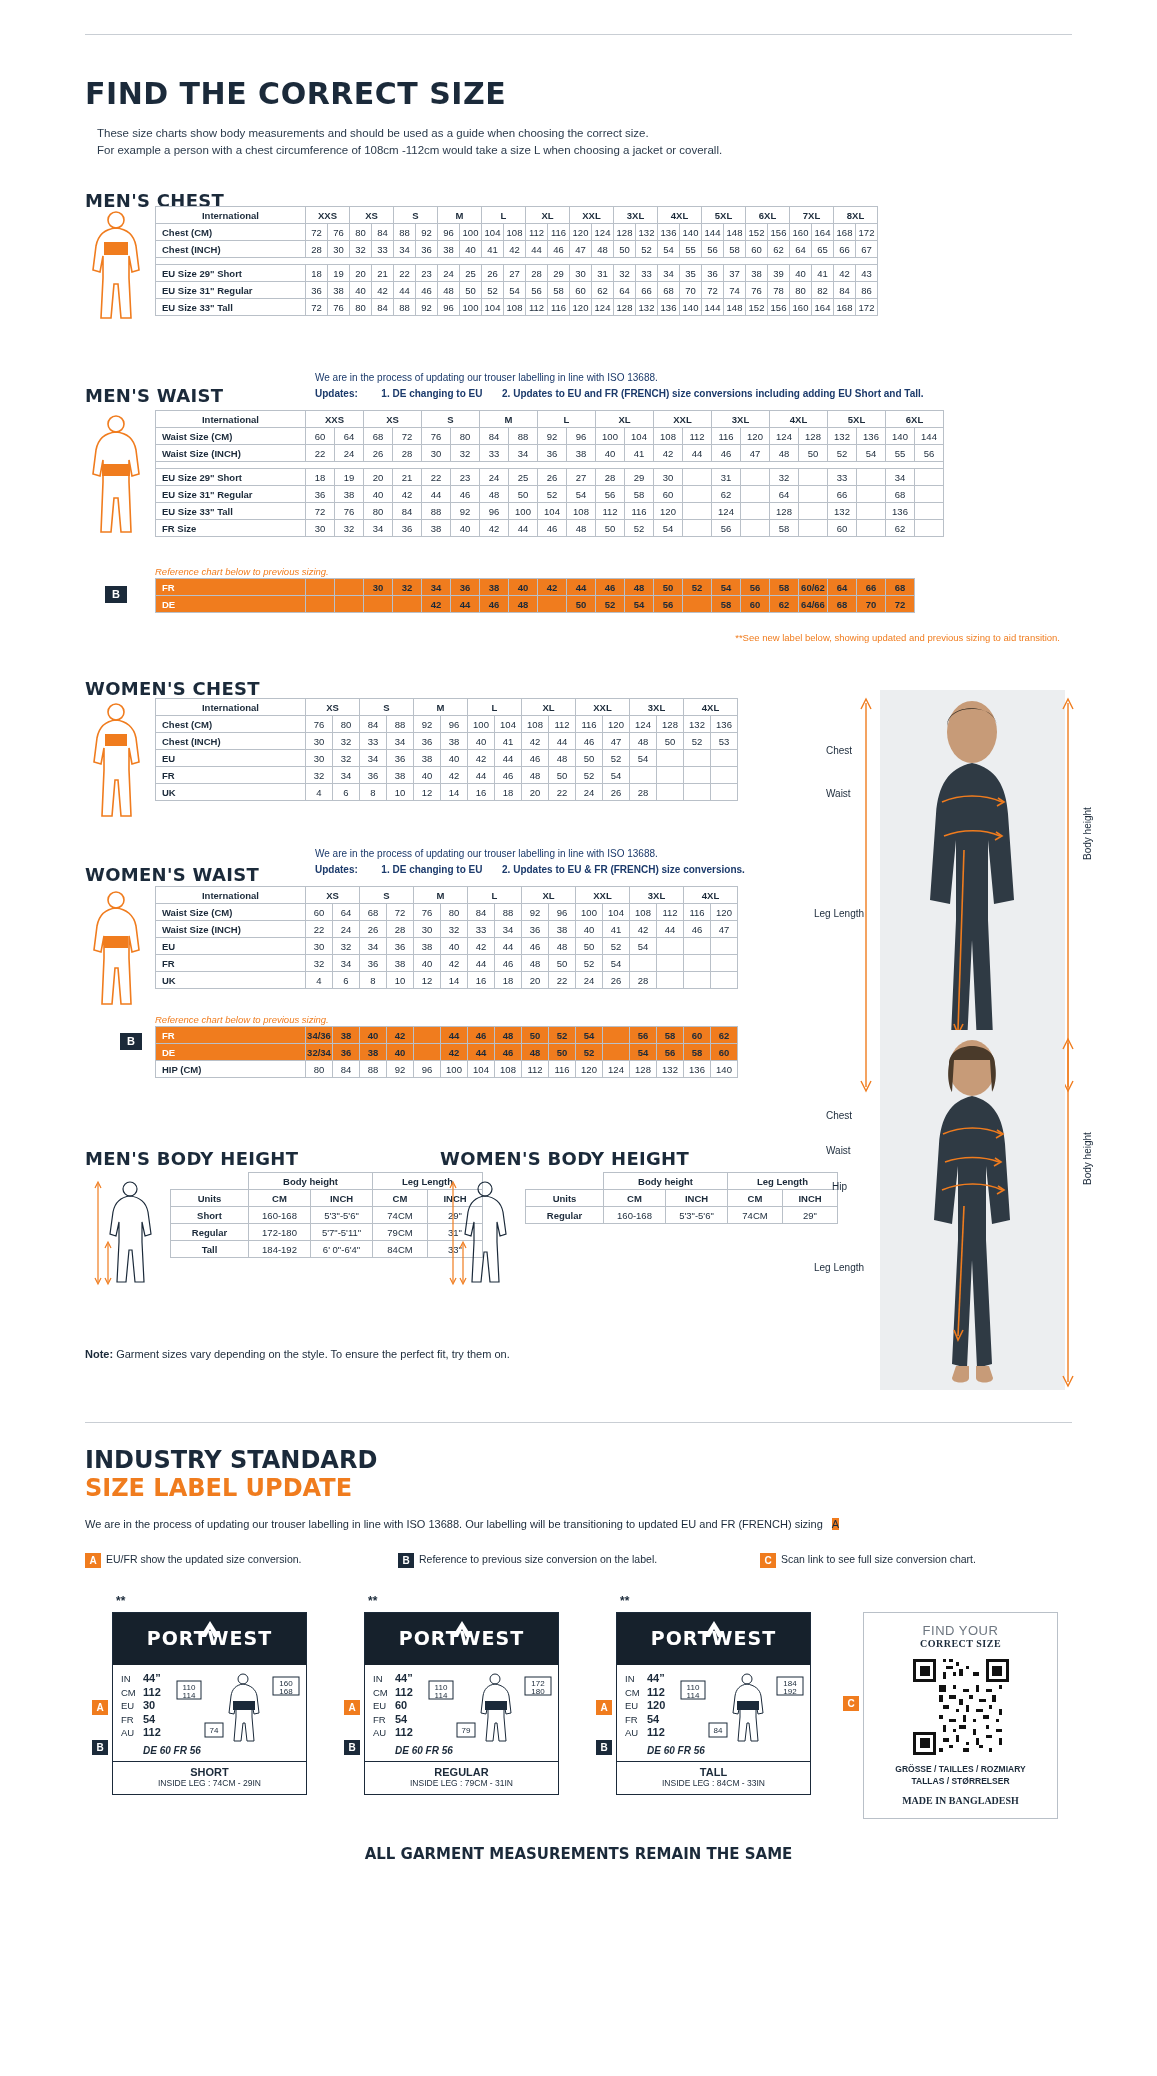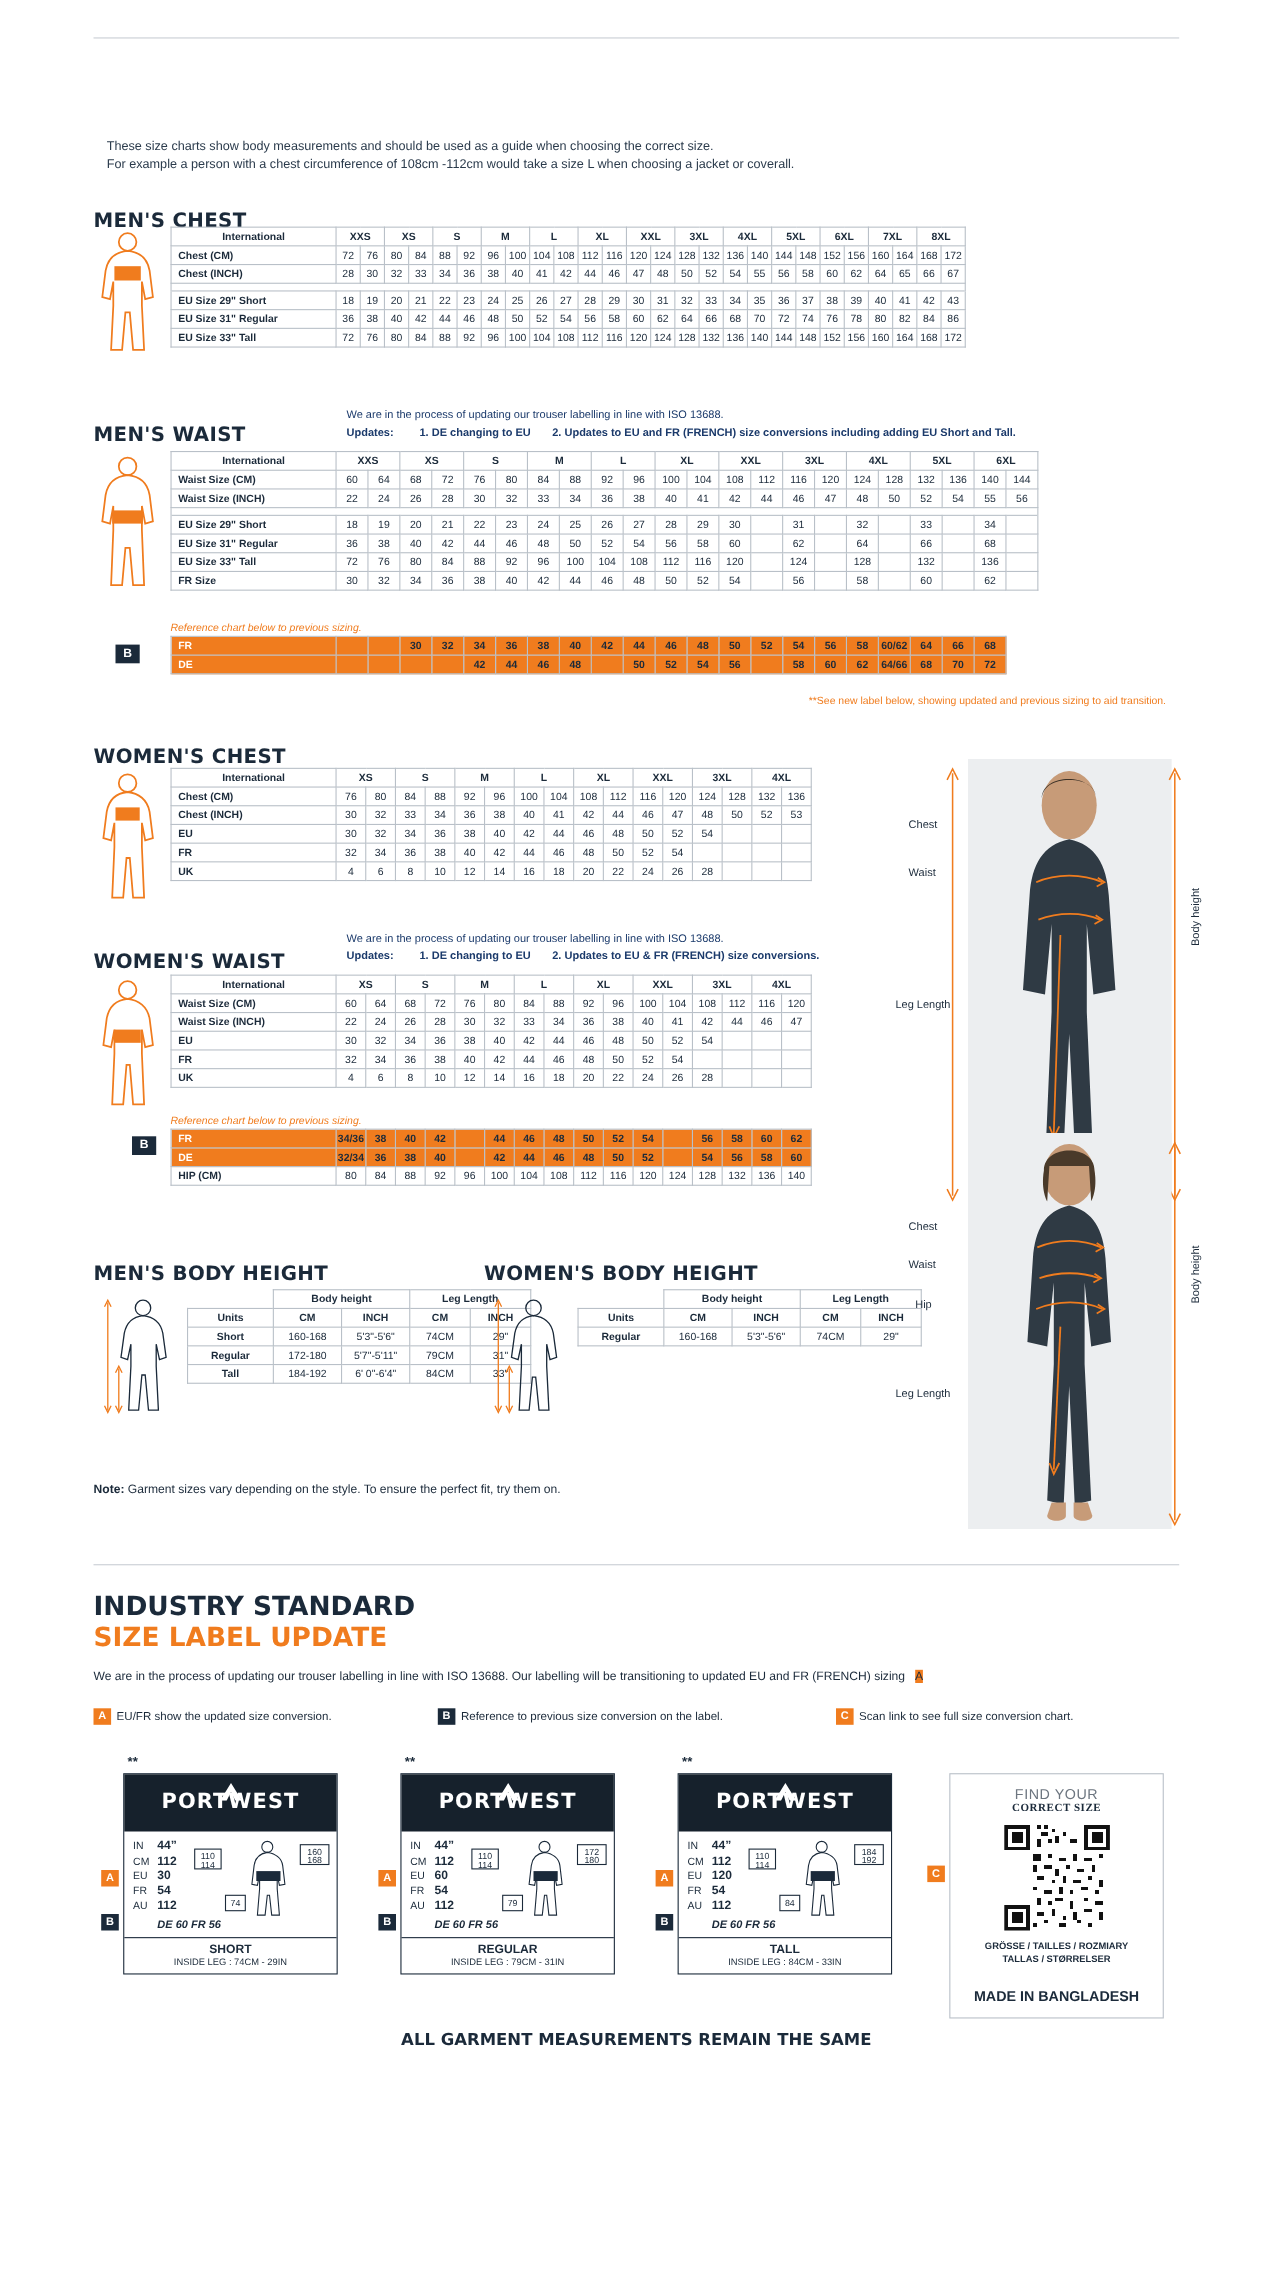--- a/index.html
+++ b/index.html
@@ -81,32 +81,33 @@
   .card .fit { border-top:1px solid #1b2a3a; text-align:center; padding:4px 0 6px; }
   .card .fit .f1 { font-size:11px; font-weight:bold; }
   .card .fit .f2 { font-size:8.5px; }
   .stars { position:absolute; font-size:12px; font-weight:bold; color:#1b2a3a; }
 
   .qr-card { position:absolute; border:1px solid #b9c0c8; width:195px; text-align:center; padding:10px 8px 12px; }
   .qr-card .t1 { font-size:13px; color:#6d7680; letter-spacing:0.5px; }
   .qr-card .t2 { font-size:10px; font-weight:bold; color:#1b2a3a; letter-spacing:0.5px;font-family:Liberation Serif, serif; }
   .qr-box { width:96px; height:96px; margin:10px auto 8px; }
   .qr-card .t3 { font-size:8.5px; font-weight:bold; color:#1b2a3a; line-height:12px; }
-  .qr-card .t4 { font-size:13px; font-weight:bold; color:#1b2a3a; margin-top:20px; }
+  .qr-card .t4 { font-size:10px; font-weight:bold; color:#1b2a3a; margin-top:8px;font-family:Liberation Serif, serif; }
 
   .foot1 { position:absolute; width:100%; text-align:center; font-size:15px; font-weight:bold; color:#1b2a3a; font-family:"DejaVu Sans", sans-serif; }
   .foot2 { position:absolute; width:100%; text-align:center; font-size:12.5px; color:#1b2a3a; }
 </style>
 </head>
 <body>
 
 <div class="page">
 
   <div class="hr-top"></div>
 
+  <h1 class="main-title">FIND THE CORRECT SIZE</h1>
   <div class="intro">
     <div>These size charts show body measurements and should be used as a guide when choosing the correct size.</div>
     <div>For example a person with a chest circumference of 108cm -112cm would take a size L when choosing a jacket or coverall.</div>
   </div>
 
   <div class="sec-title" style="left:85px; top:190px;">MEN'S CHEST</div>
   <div class="fig" style="left:85px; top:208px;">
     <svg width="62" height="115" viewBox="0 0 62 115">
       <g fill="none" stroke="#f07c1e" stroke-width="1.6">
         <circle cx="31" cy="12" r="8"></circle>

